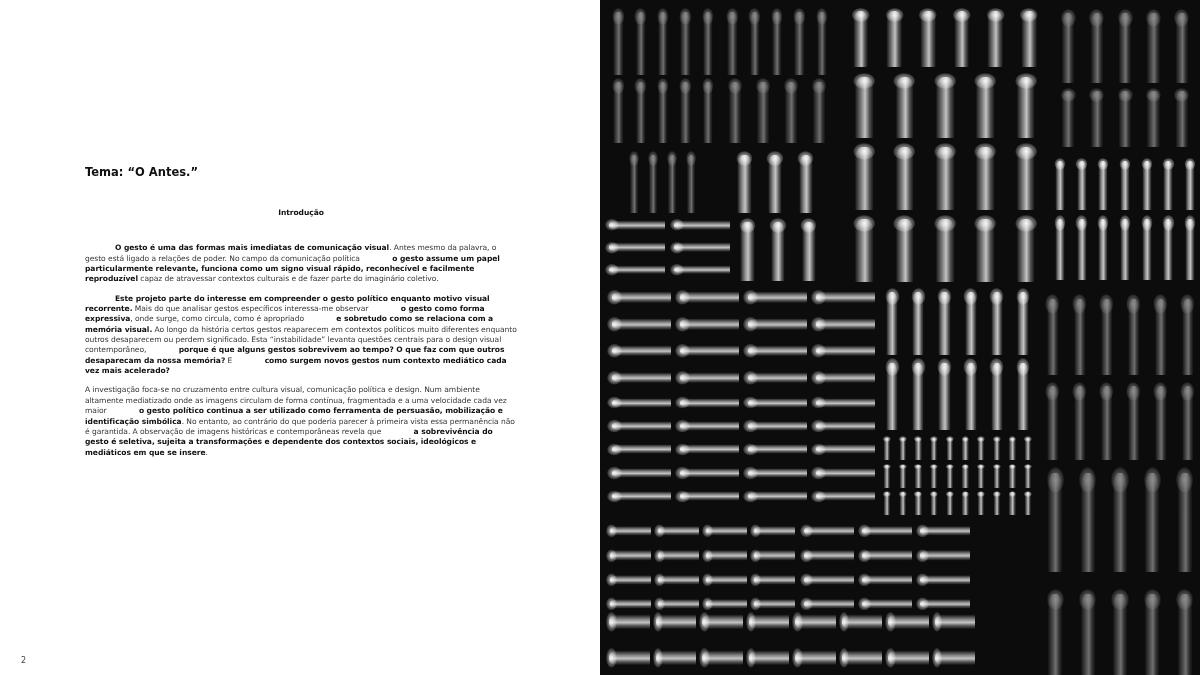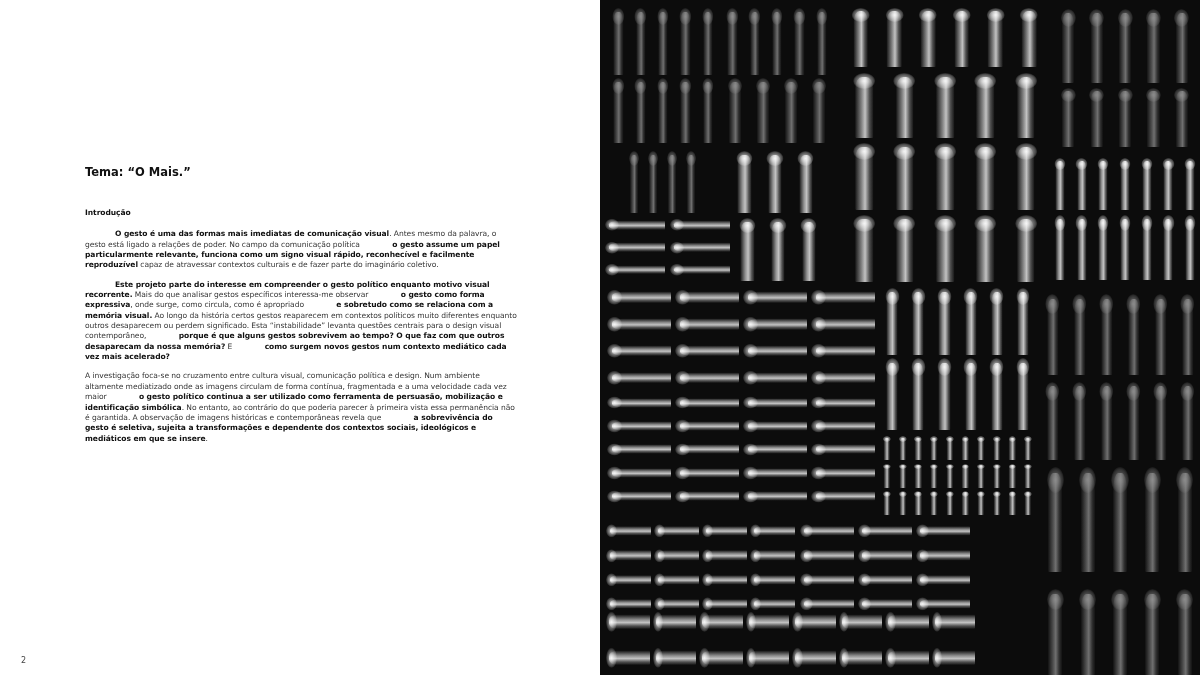--- a/index.html
+++ b/index.html
@@ -2,21 +2,21 @@
 <html><head>
 <meta charset="utf-8">
 <style>
   * { box-sizing: border-box; margin: 0; padding: 0; }
   html, body { width: 1200px; height: 675px; overflow: hidden; background: #ffffff; }
   body { position: relative; font-family: "DejaVu Sans", sans-serif; color: #1a1a1a; }
 
   .left-page { position: absolute; left: 0; top: 0; width: 600px; height: 675px; background: #ffffff; }
   .title { position: absolute; left: 85px; top: 165px; font-size: 11.5px; font-weight: bold; color: #111; }
   .body-text { position: absolute; left: 85px; top: 208px; width: 432px; font-size: 7.55px; line-height: 10.35px; color: #333; letter-spacing: -0.05px; }
-  .section-heading { font-weight: bold; color: #111; margin-bottom: 11px; }
+  .section-heading { font-weight: bold; color: #111; margin-bottom: 25px; text-align: center; }
   .para { margin-bottom: 9px; }
   .para b { color: #111; font-weight: bold; padding-left: 30px; }
   .page-number { position: absolute; left: 21px; top: 656px; font-size: 8px; color: #444; }
 
   .right-page { position: absolute; left: 600px; top: 0; width: 600px; height: 675px; background: #0c0c0c; overflow: hidden; }
   .block { position: absolute; display: grid; }
   .cell { position: relative; overflow: hidden; }
   .arm-v { position: absolute; left: 50%; bottom: 0; transform: translateX(-50%); width: 46%; height: 90%;
     background: linear-gradient(to right, rgba(255,255,255,0.05), rgba(225,225,225,0.55) 35%, rgba(255,255,255,0.75) 55%, rgba(200,200,200,0.35) 80%, rgba(255,255,255,0.05));
     border-radius: 40% 40% 6% 6% / 18% 18% 2% 2%; }
@@ -27,21 +27,21 @@
     border-radius: 18% 2% 2% 18% / 40% 10% 10% 40%; }
   .arm-h::before { content: ""; position: absolute; left: -8%; top: -20%; width: 26%; height: 140%;
     background: radial-gradient(ellipse at center, rgba(255,255,255,0.85), rgba(255,255,255,0.2) 60%, rgba(255,255,255,0) 75%); border-radius: 50%; }
   .dim .arm-v, .dim .arm-h { opacity: 0.55; }
   .bright .arm-v, .bright .arm-h { filter: brightness(1.15); }
 </style>
 </head>
 <body>
 
 <div class="left-page">
-  <div class="title">Tema: “O Mais.”</div>
+  <div class="title">Tema: “O Antes.”</div>
   <div class="body-text">
     <div class="section-heading">Introdução</div>
     <p class="para"><b>O gesto é uma das formas mais imediatas de comunicação visual</b><span>. Antes mesmo da palavra, o gesto está ligado a relações de poder. No campo da comunicação política </span><b>o gesto assume um papel particularmente relevante, funciona como um signo visual rápido, reconhecível e facilmente reproduzível</b><span> capaz de atravessar contextos culturais e de fazer parte do imaginário coletivo.</span></p>
     <p class="para"><b>Este projeto parte do interesse em compreender o gesto político enquanto motivo visual recorrente.</b><span> Mais do que analisar gestos específicos interessa-me observar </span><b>o gesto como forma expressiva</b><span>, onde surge, como circula, como é apropriado </span><b>e sobretudo como se relaciona com a memória visual.</b><span> Ao longo da história certos gestos reaparecem em contextos políticos muito diferentes enquanto outros desaparecem ou perdem significado. Esta “instabilidade” levanta questões centrais para o design visual contemporâneo, </span><b>porque é que alguns gestos sobrevivem ao tempo? O que faz com que outros desaparecam da nossa memória?</b><span> E </span><b>como surgem novos gestos num contexto mediático cada vez mais acelerado?</b></p>
     <p class="para"><span>A investigação foca-se no cruzamento entre cultura visual, comunicação política e design. Num ambiente altamente mediatizado onde as imagens circulam de forma contínua, fragmentada e a uma velocidade cada vez maior </span><b>o gesto político continua a ser utilizado como ferramenta de persuasão, mobilização e identificação simbólica</b><span>. No entanto, ao contrário do que poderia parecer à primeira vista essa permanência não é garantida. A observação de imagens históricas e contemporâneas revela que </span><b>a sobrevivência do gesto é seletiva, sujeita a transformações e dependente dos contextos sociais, ideológicos e mediáticos em que se insere</b><span>.</span></p>
   </div>
   <div class="page-number">2</div>
 </div>
 
 <div class="right-page" id="gallery" style="background: rgb(12, 12, 12);">

